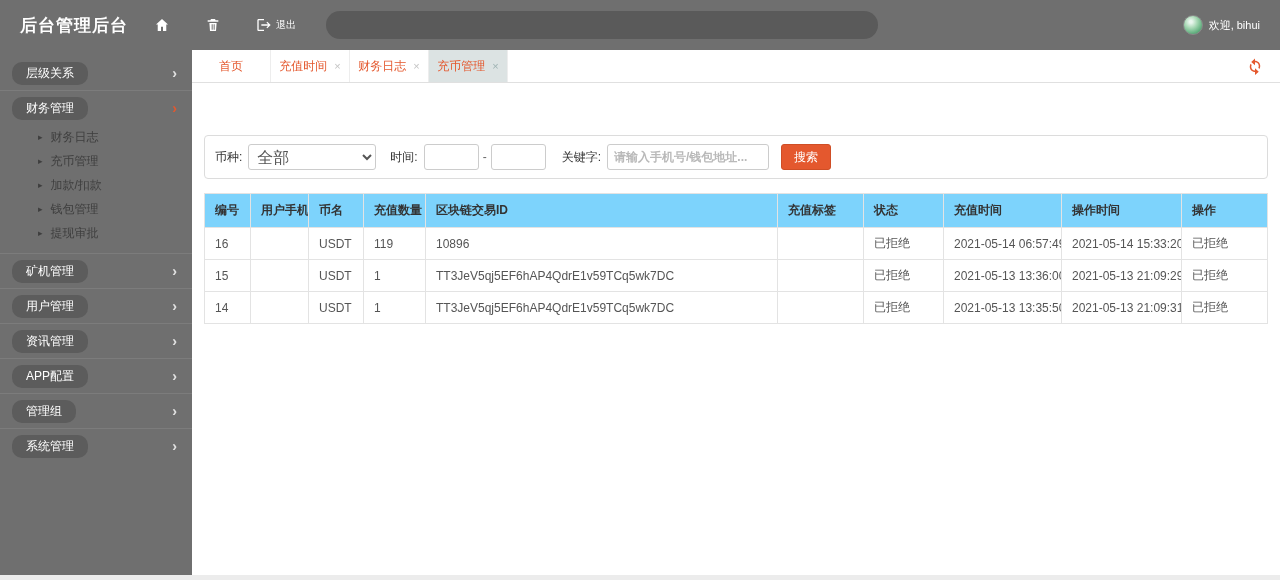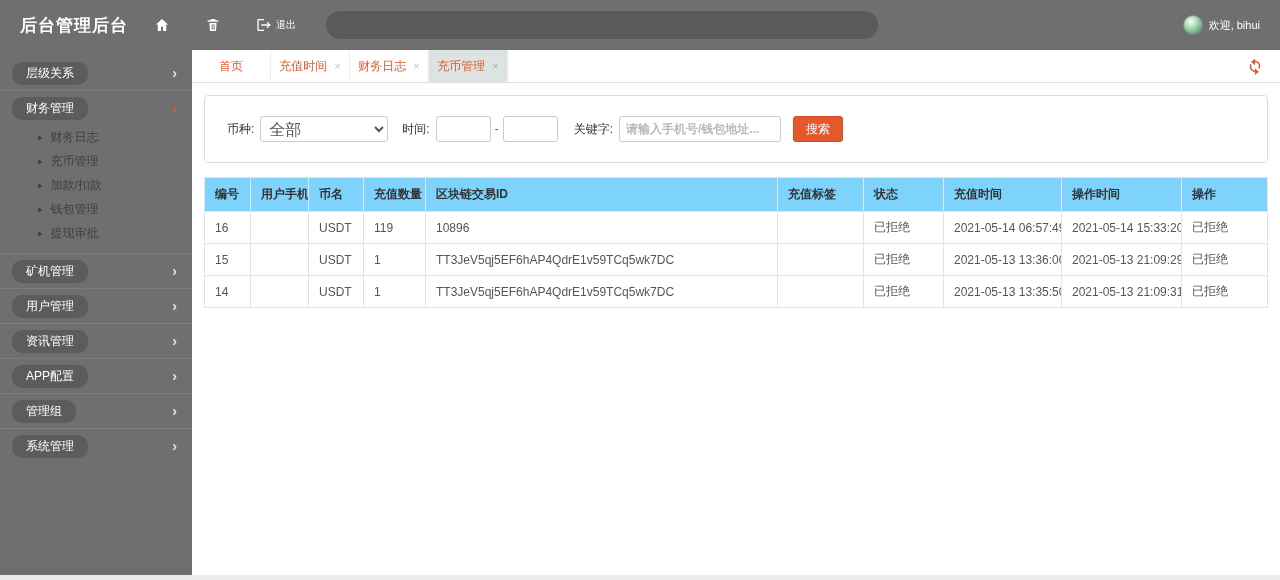--- a/index.html
+++ b/index.html
@@ -38,21 +38,21 @@
   .tabbar{height:33px;display:flex;align-items:stretch;border-bottom:1px solid #e0e0e0;flex:none;}
   .tab{display:flex;align-items:center;justify-content:center;gap:7px;min-width:79px;padding:0 8px;
        font-size:12px;color:var(--accent);border-right:1px solid #ededed;cursor:pointer;white-space:nowrap;}
   .tab .x{color:#c3c3c3;font-size:11px;line-height:1;}
   .tab.active{background:var(--active-tab);}
   .tab.active .x{color:#9fb3b3;}
   .refresh{margin-left:auto;align-self:center;margin-right:16px;width:18px;height:18px;border:none;background:none;padding:0;cursor:pointer;}
   .refresh svg{width:18px;height:18px;fill:var(--accent);}
 
   .content{padding:12px 12px 0;}
-  .filterbox{border:1px solid #dcdcdc;border-radius:4px;padding:20px;display:flex;align-items:center;font-size:12px;color:#333;}
+  .filterbox{border:1px solid #dcdcdc;border-radius:4px;padding:8px;display:flex;align-items:center;font-size:12px;color:#333;margin-top:40px;}
   .flabel{margin:0 6px 0 2px;white-space:nowrap;}
   .flabel.time{margin-left:14px;}
   .flabel.kw{margin-left:16px;}
   .coin-select{width:128px;height:26px;border:1px solid #ccc;border-radius:3px;font-size:16px;color:#555;padding:0 4px;background:#fff;}
   .tin,.kin{height:26px;border:1px solid #ccc;border-radius:3px;padding:0 6px;font-size:12px;color:#555;outline:none;font-weight:bold;}
   .tin{width:55px;}
   .kin{width:162px;}
   .kin::placeholder{color:#b9b9b9;}
   .dash{margin:0 4px;color:#666;}
   .searchbtn{margin-left:12px;height:26px;padding:0 12px;background:var(--accent);color:#fff;border:1px solid #cf4e26;border-radius:3px;font-size:12px;cursor:pointer;}

